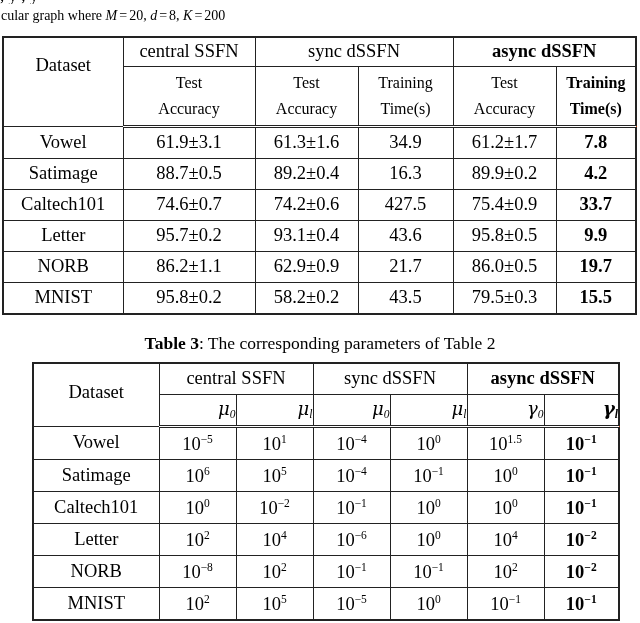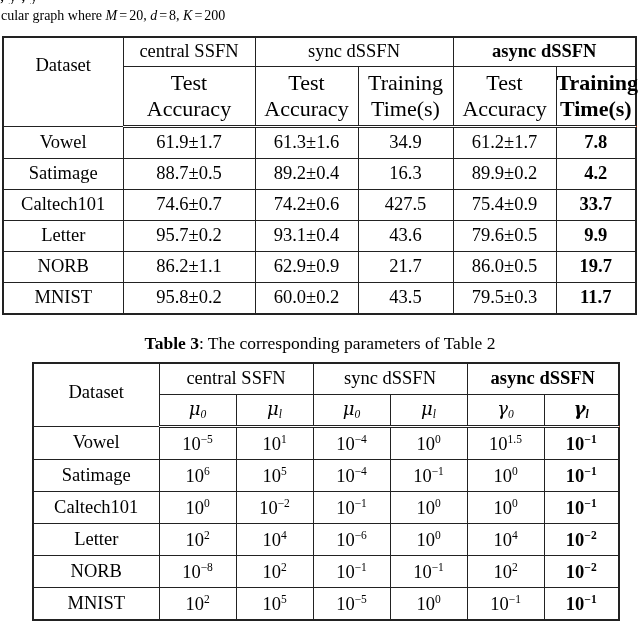--- a/index.html
+++ b/index.html
@@ -85,21 +85,21 @@
   #table2 .c-3  { width: 95px; }
   #table2 .c-4  { width: 103px; }
   #table2 .c-5  { width: 80px; }
 
   #table2 td.grp {
     height: 28px;
     font-size: 18.5px;
   }
   #table2 td.sub {
     height: 58px;
-    font-size: 22px;
+    font-size: 16px;
   }
   #table2 td.dscell {
     font-size: 18.5px;
     vertical-align: top;
     padding-top: 18px;
   }
   #table2 td.datacell {
     height: 30px;
     font-size: 18.5px;
   }
@@ -127,21 +127,21 @@
   }
   #table3 .c-ds { width: 126px; }
   #table3 .c-a  { width: 77px; }
   #table3 .c-b  { width: 77px; }
   #table3 .c-c  { width: 77px; }
   #table3 .c-d  { width: 77px; }
   #table3 .c-e  { width: 77px; }
   #table3 .c-f  { width: 75px; }
 
   #table3 td.grp { height: 30px; font-size: 18.5px; }
-  #table3 td.sub { height: 30px; font-size: 18px; }
+  #table3 td.sub { height: 30px; font-size: 18px; text-align: right; }
   #table3 td.dscell {
     font-size: 18.5px;
     vertical-align: middle;
     padding-bottom: 4px;
   }
   #table3 td.datacell { height: 31px; font-size: 18.5px; }
 
   
   .greek {
     font-style: italic;
@@ -204,21 +204,21 @@
         <span class="twoline">Accuracy</span>
       </td>
       <td class="sub thickbottom outer-r">
         <span class="twoline">Training</span>
         <span class="twoline">Time(s)</span>
       </td>
     </tr>
 
   <tr>
         <td class="datacell outer-l">Vowel</td>
-        <td class="datacell">61.9±1.7</td>
+        <td class="datacell">61.9±3.1</td>
         <td class="datacell">61.3±1.6</td>
         <td class="datacell">34.9</td>
         <td class="datacell">61.2±1.7</td>
         <td class="datacell outer-r">7.8</td>
       </tr>
       <tr>
         <td class="datacell outer-l">Satimage</td>
         <td class="datacell">88.7±0.5</td>
         <td class="datacell">89.2±0.4</td>
         <td class="datacell">16.3</td>
@@ -231,38 +231,38 @@
         <td class="datacell">74.2±0.6</td>
         <td class="datacell">427.5</td>
         <td class="datacell">75.4±0.9</td>
         <td class="datacell outer-r">33.7</td>
       </tr>
       <tr>
         <td class="datacell outer-l">Letter</td>
         <td class="datacell">95.7±0.2</td>
         <td class="datacell">93.1±0.4</td>
         <td class="datacell">43.6</td>
-        <td class="datacell">79.6±0.5</td>
+        <td class="datacell">95.8±0.5</td>
         <td class="datacell outer-r">9.9</td>
       </tr>
       <tr>
         <td class="datacell outer-l">NORB</td>
         <td class="datacell">86.2±1.1</td>
         <td class="datacell">62.9±0.9</td>
         <td class="datacell">21.7</td>
         <td class="datacell">86.0±0.5</td>
         <td class="datacell outer-r">19.7</td>
       </tr>
       <tr>
         <td class="datacell outer-l botline">MNIST</td>
         <td class="datacell botline">95.8±0.2</td>
-        <td class="datacell botline">60.0±0.2</td>
+        <td class="datacell botline">58.2±0.2</td>
         <td class="datacell botline">43.5</td>
         <td class="datacell botline">79.5±0.3</td>
-        <td class="datacell outer-r botline">11.7</td>
+        <td class="datacell outer-r botline">15.5</td>
       </tr>
     </tbody>
 </table>
 
 <div class="caption">
   <b>Table 3</b><span>: </span><span>The corresponding parameters of Table 2</span>
 </div>
 
 <table class="ptable" id="table3">
   <colgroup>

